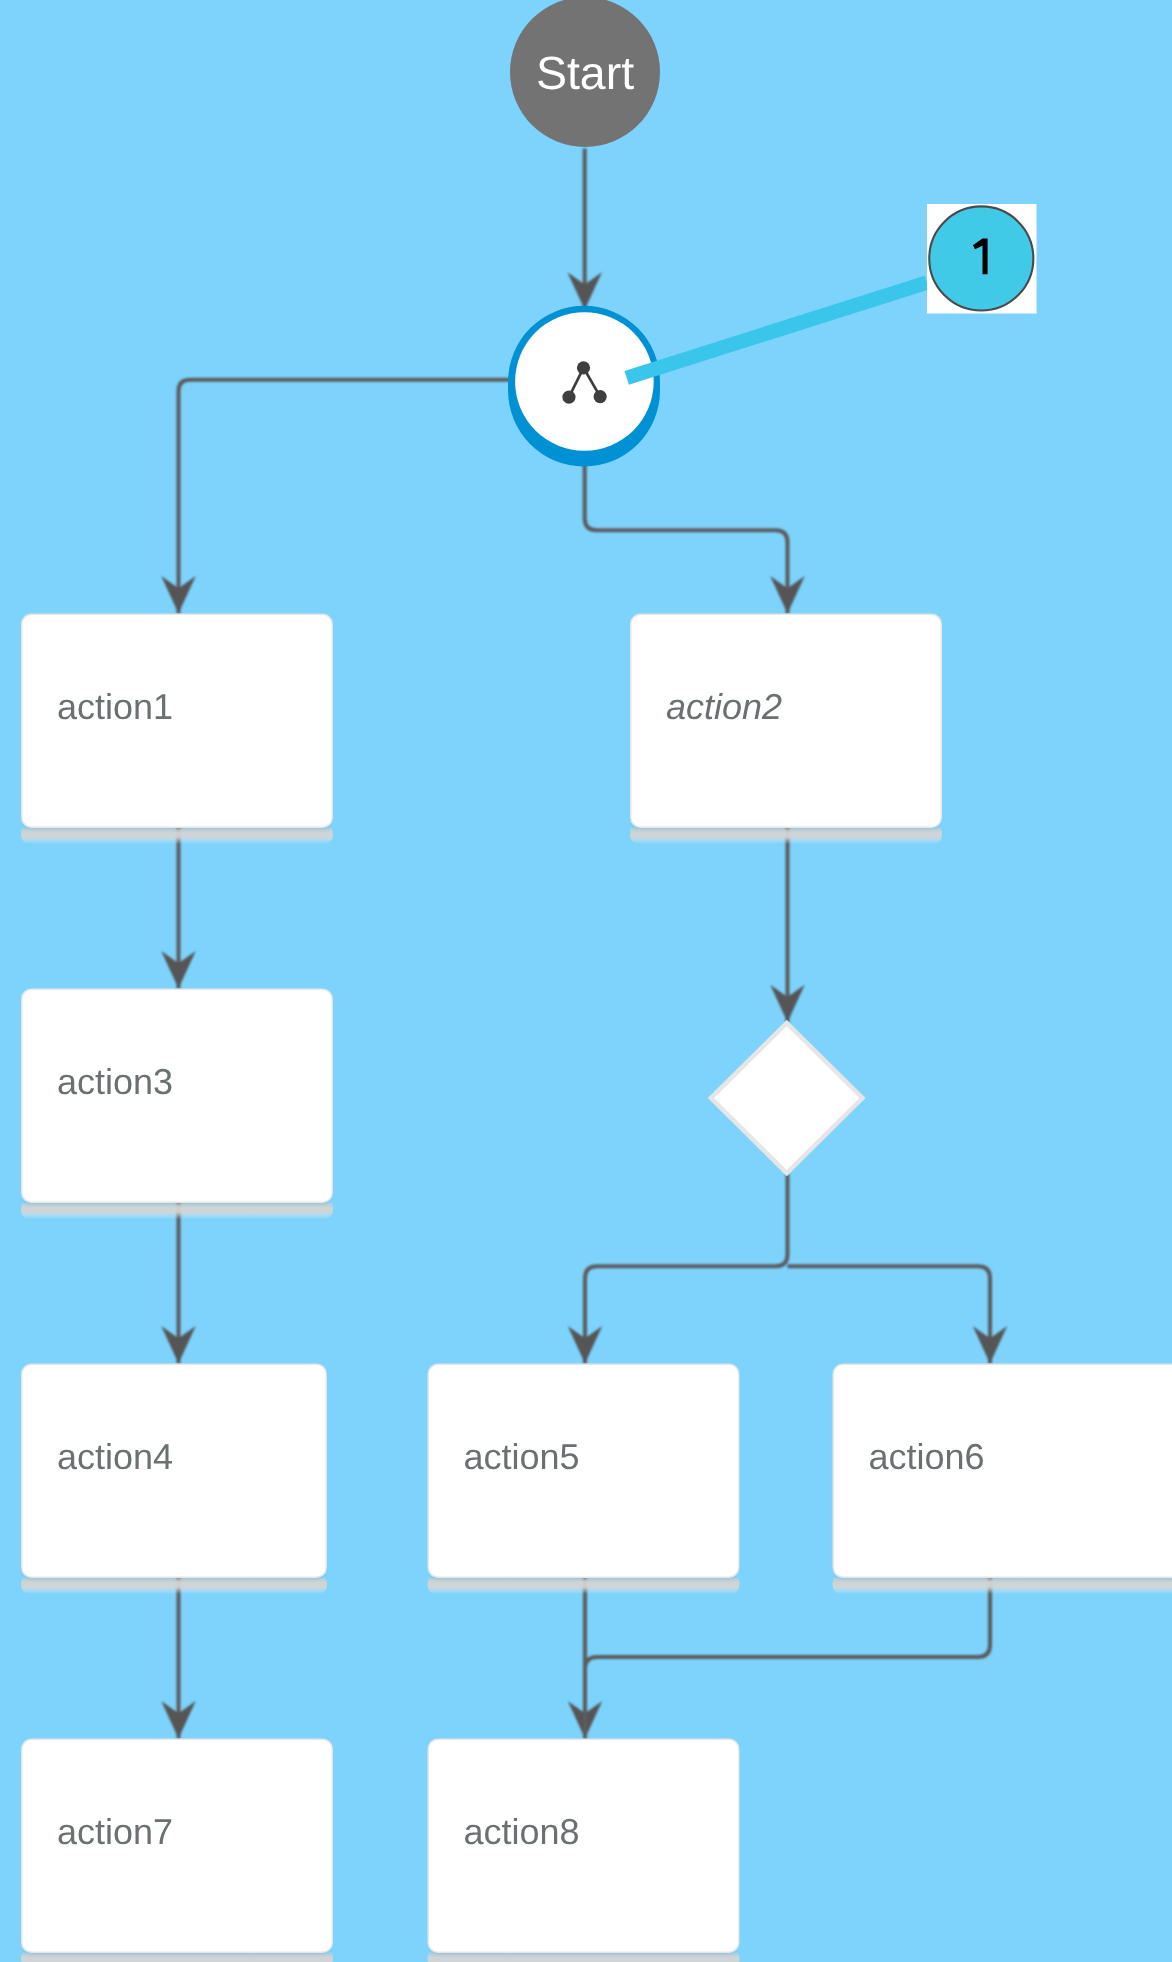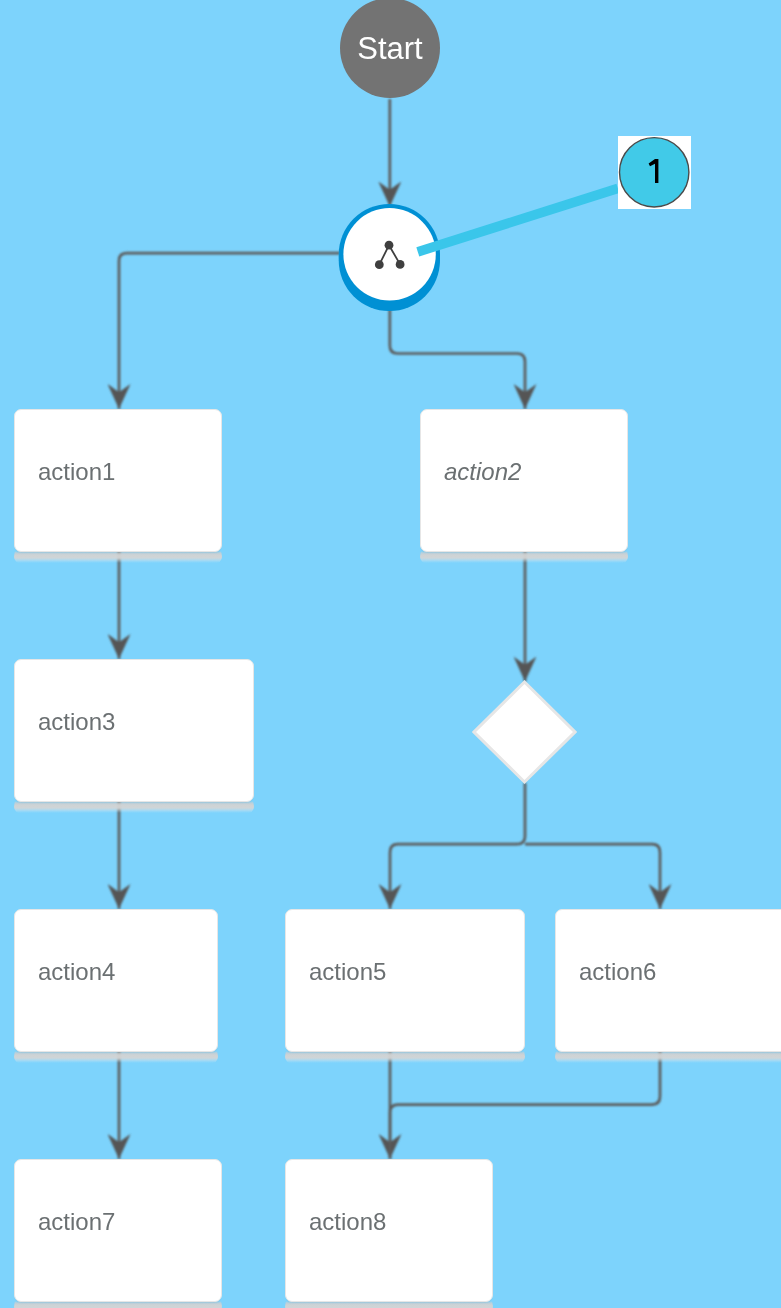--- a/index.html
+++ b/index.html
@@ -157,33 +157,33 @@
       <div class="action-box"></div>
     <span class="action-label">action1</span>
   </div>
 
   <div class="node" style="left:420px; top:409px; width:208px; height:154px;font-style:italic;">
     <div class="action-shadow"></div>
       <div class="action-box"></div>
     <span class="action-label">action2</span>
   </div>
 
-  <div class="node" style="left:14px; top:659px; width:240px; height:154px;">
+  <div class="node" style="left:14px; top:659px; width:208px; height:154px;">
     <div class="action-shadow"></div>
       <div class="action-box"></div>
     <span class="action-label">action3</span>
   </div>
 
   <div class="node" style="left:14px; top:909px; width:204px; height:154px;">
     <div class="action-shadow"></div>
       <div class="action-box"></div>
     <span class="action-label">action4</span>
   </div>
 
-  <div class="node" style="left:285px; top:909px; width:240px; height:154px;">
+  <div class="node" style="left:285px; top:909px; width:208px; height:154px;">
     <div class="action-shadow"></div>
       <div class="action-box"></div>
     <span class="action-label">action5</span>
   </div>
 
   <div class="node" style="left:555px; top:909px; width:240px; height:154px;">
     <div class="action-shadow"></div>
       <div class="action-box"></div>
     <span class="action-label">action6</span>
   </div>

